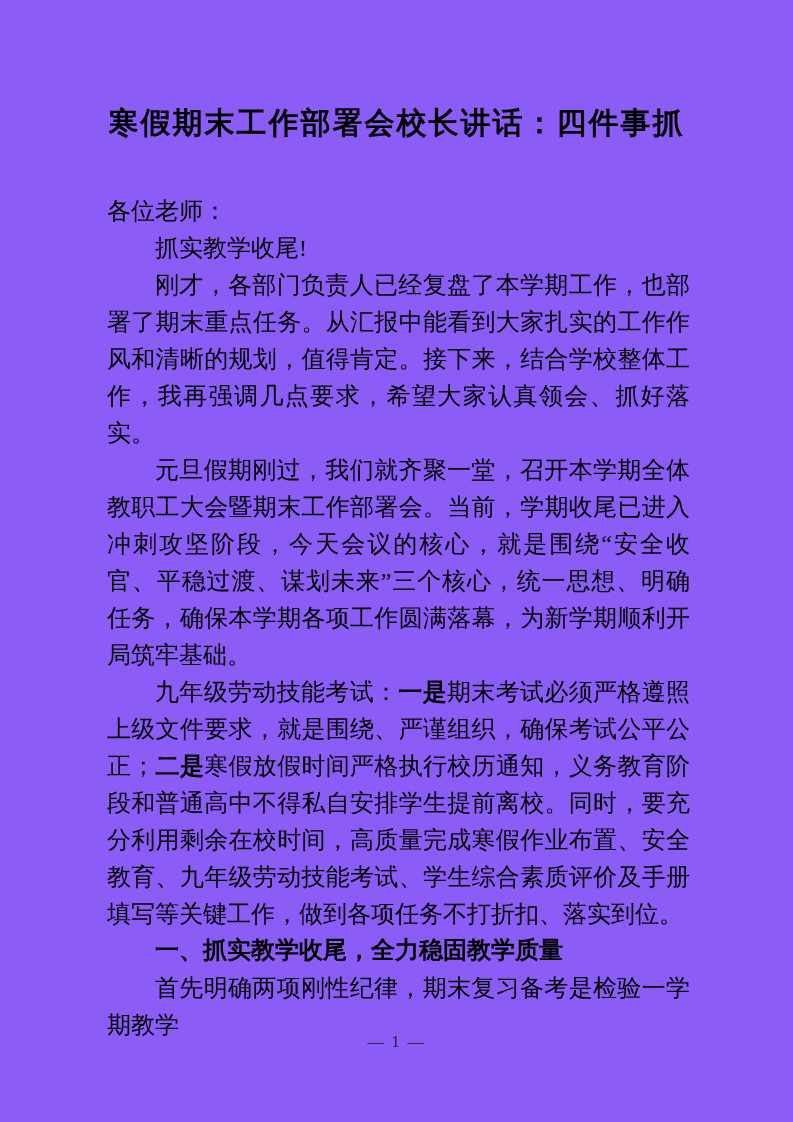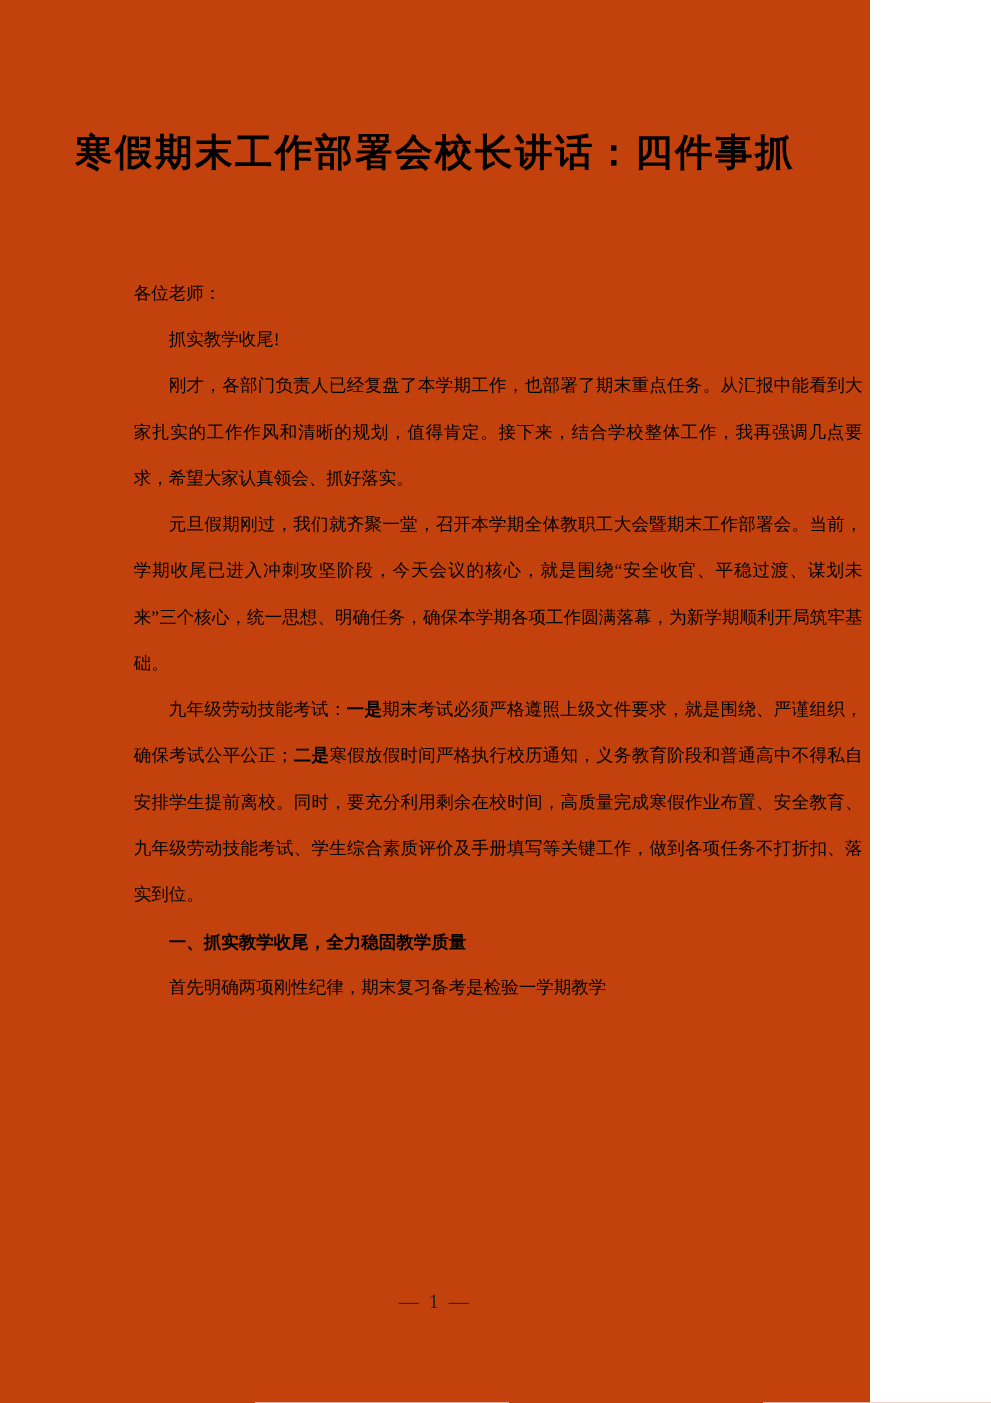--- a/index.html
+++ b/index.html
@@ -2,57 +2,57 @@
 <html><head>
 <meta charset="utf-8">
 <style>
   html, body {
     margin: 0;
     padding: 0;
     background: #ffffff;
   }
   .page {
     position: relative;
-    width: 696px;
+    width: 793px;
     height: 1122px;
-    background: #c2410c;
+    background: #8b5cf6;
     color: #000000;
     font-family: "Liberation Serif", serif;
     overflow: hidden;
   }
   .title-block {
     padding-top: 100px;
     text-align: center;
     font-weight: bold;
     font-size: 30px;
     line-height: 46px;
     letter-spacing: 2px;
     font-family: "Liberation Serif", serif;
   }
   .title-line {
     white-space: nowrap;
   }
   .content {
-    margin: 71px 103px 0 107px;
+    margin: 47px 103px 0 107px;
     width: 583px;
-    font-size: 14px;
+    font-size: 24px;
     line-height: 37px;
     text-align: justify;
     font-family: "Liberation Serif", serif;
   }
   .content p {
     margin: 0;
     padding: 0;
   }
   .content p.indent {
     text-indent: 2em;
   }
   .content p.heading {
     font-weight: bold;
-    font-family: Liberation Sans, sans-serif;
+    font-family: Liberation Mono, monospace;
   }
   .bold {
     font-weight: bold;
   }
   .footer {
     position: absolute;
     left: 0;
     right: 0;
     top: 1031px;
     text-align: center;

